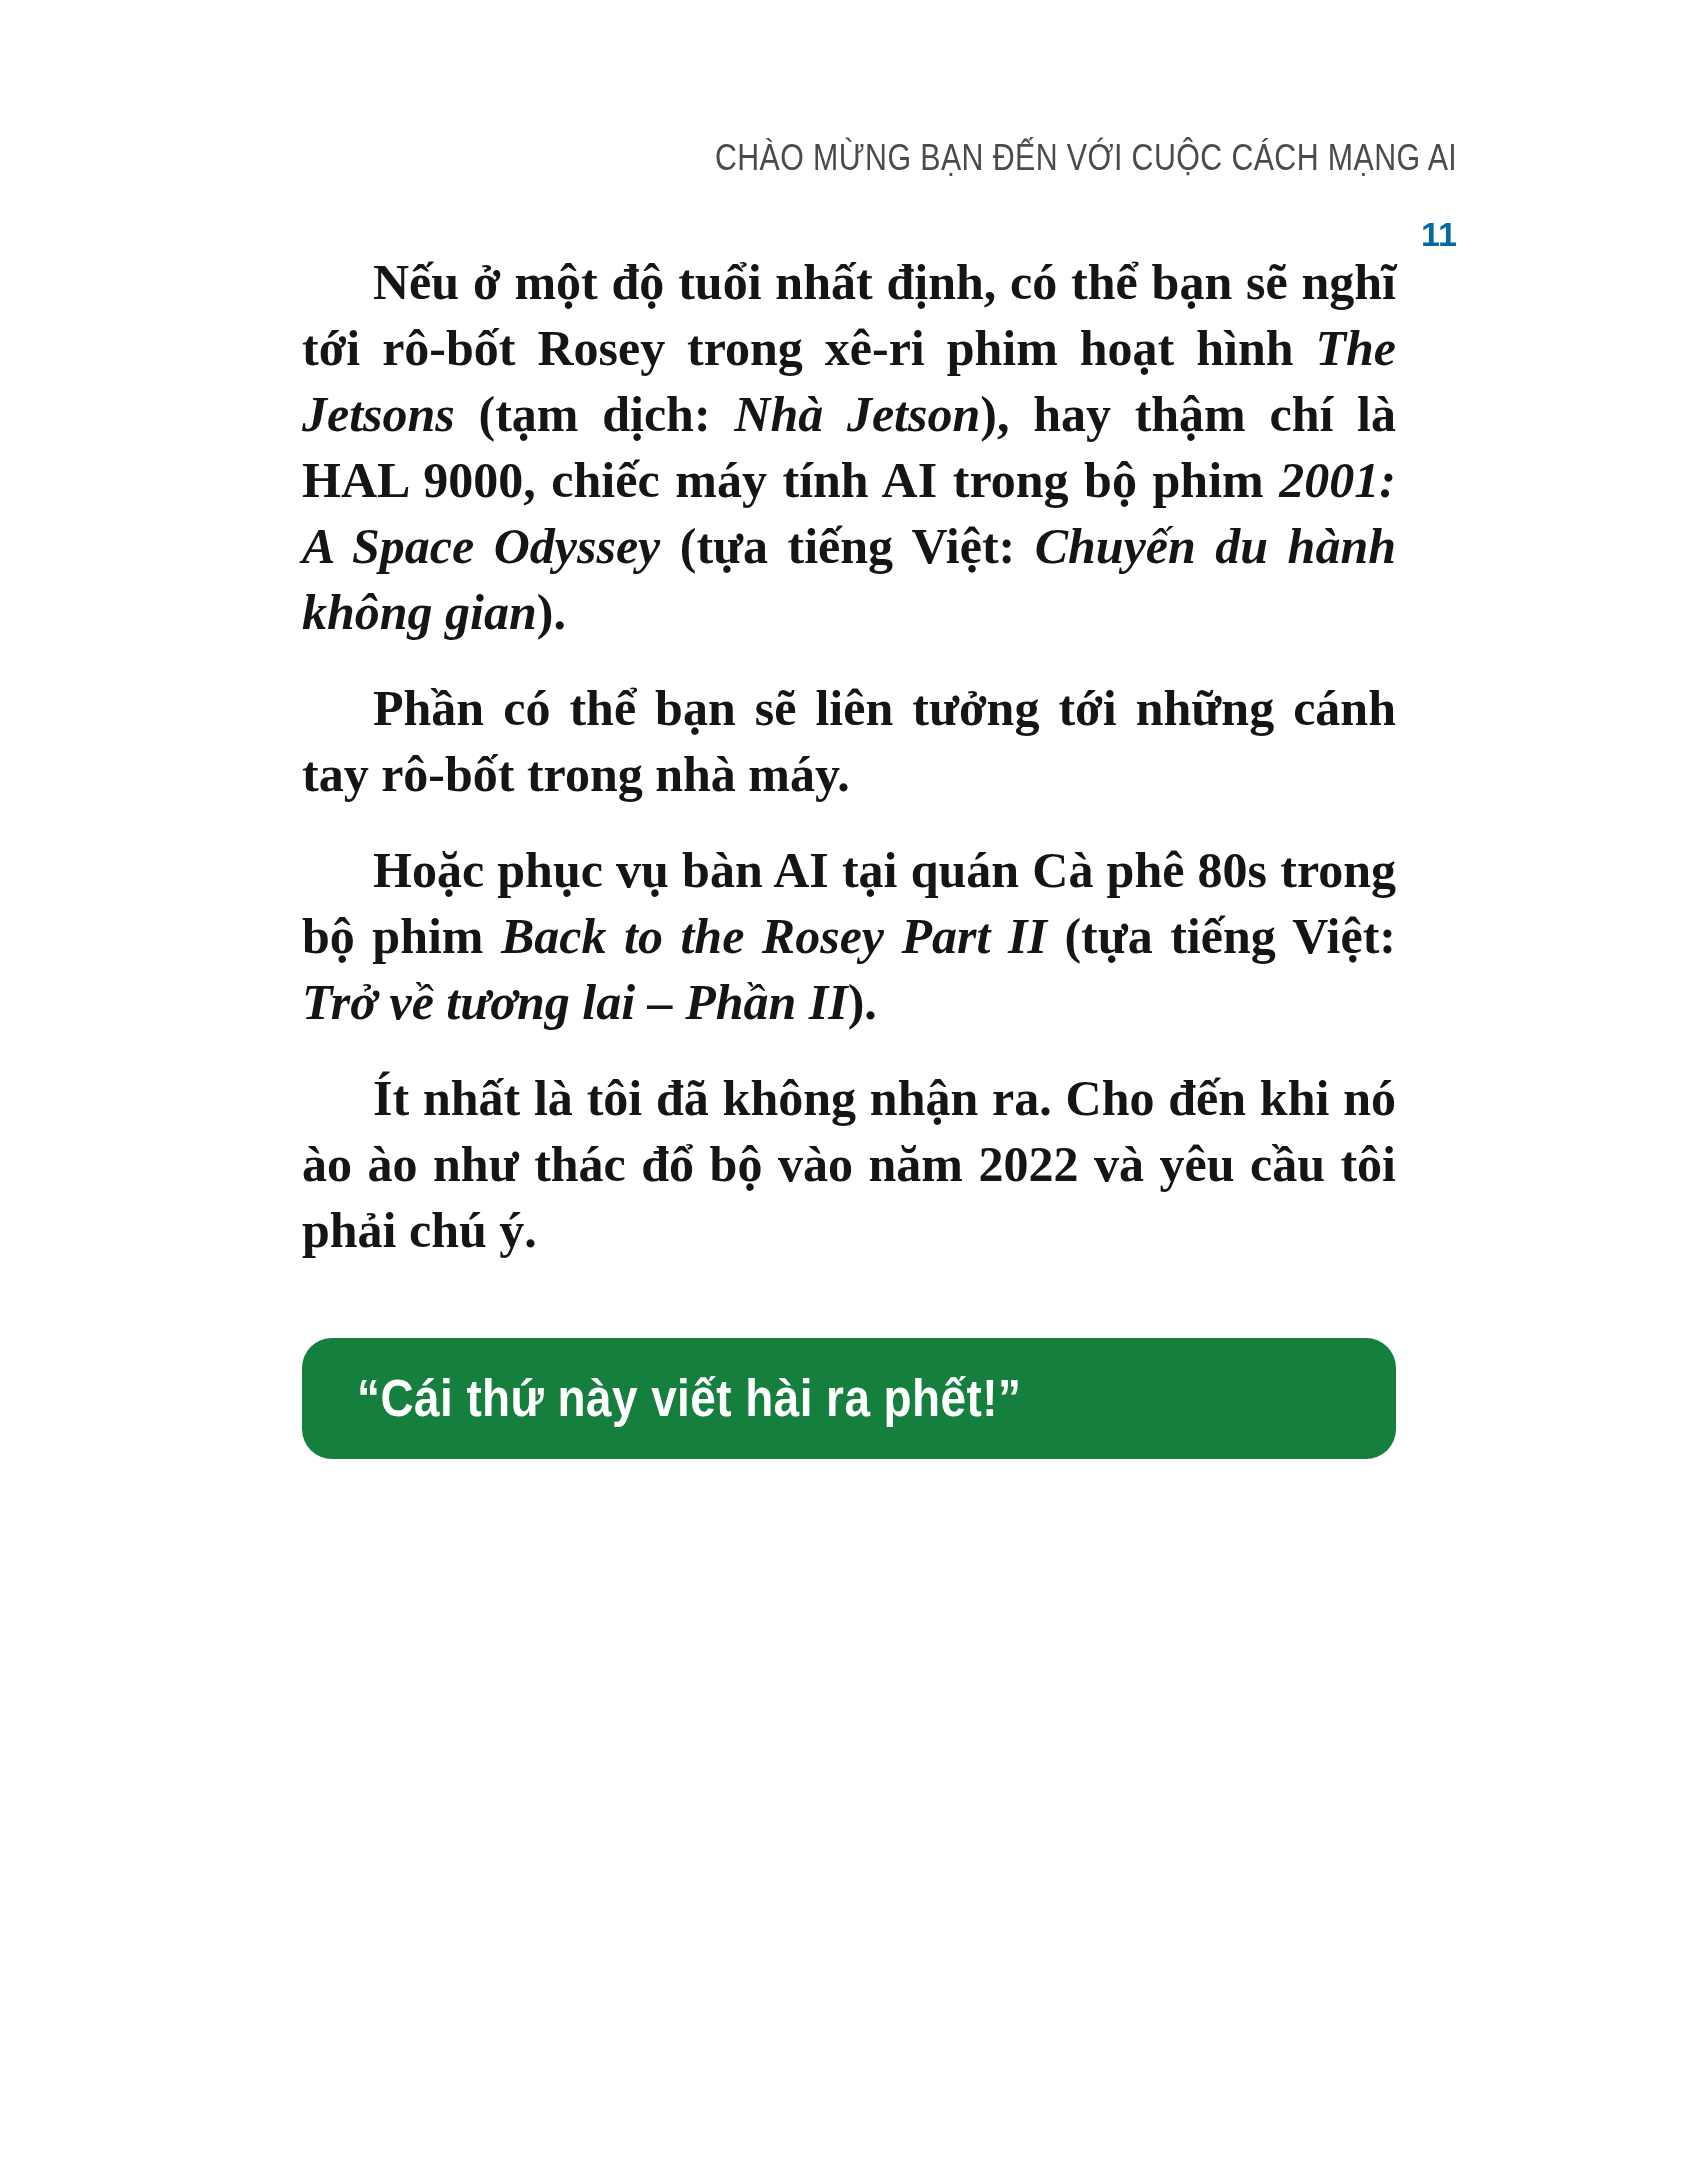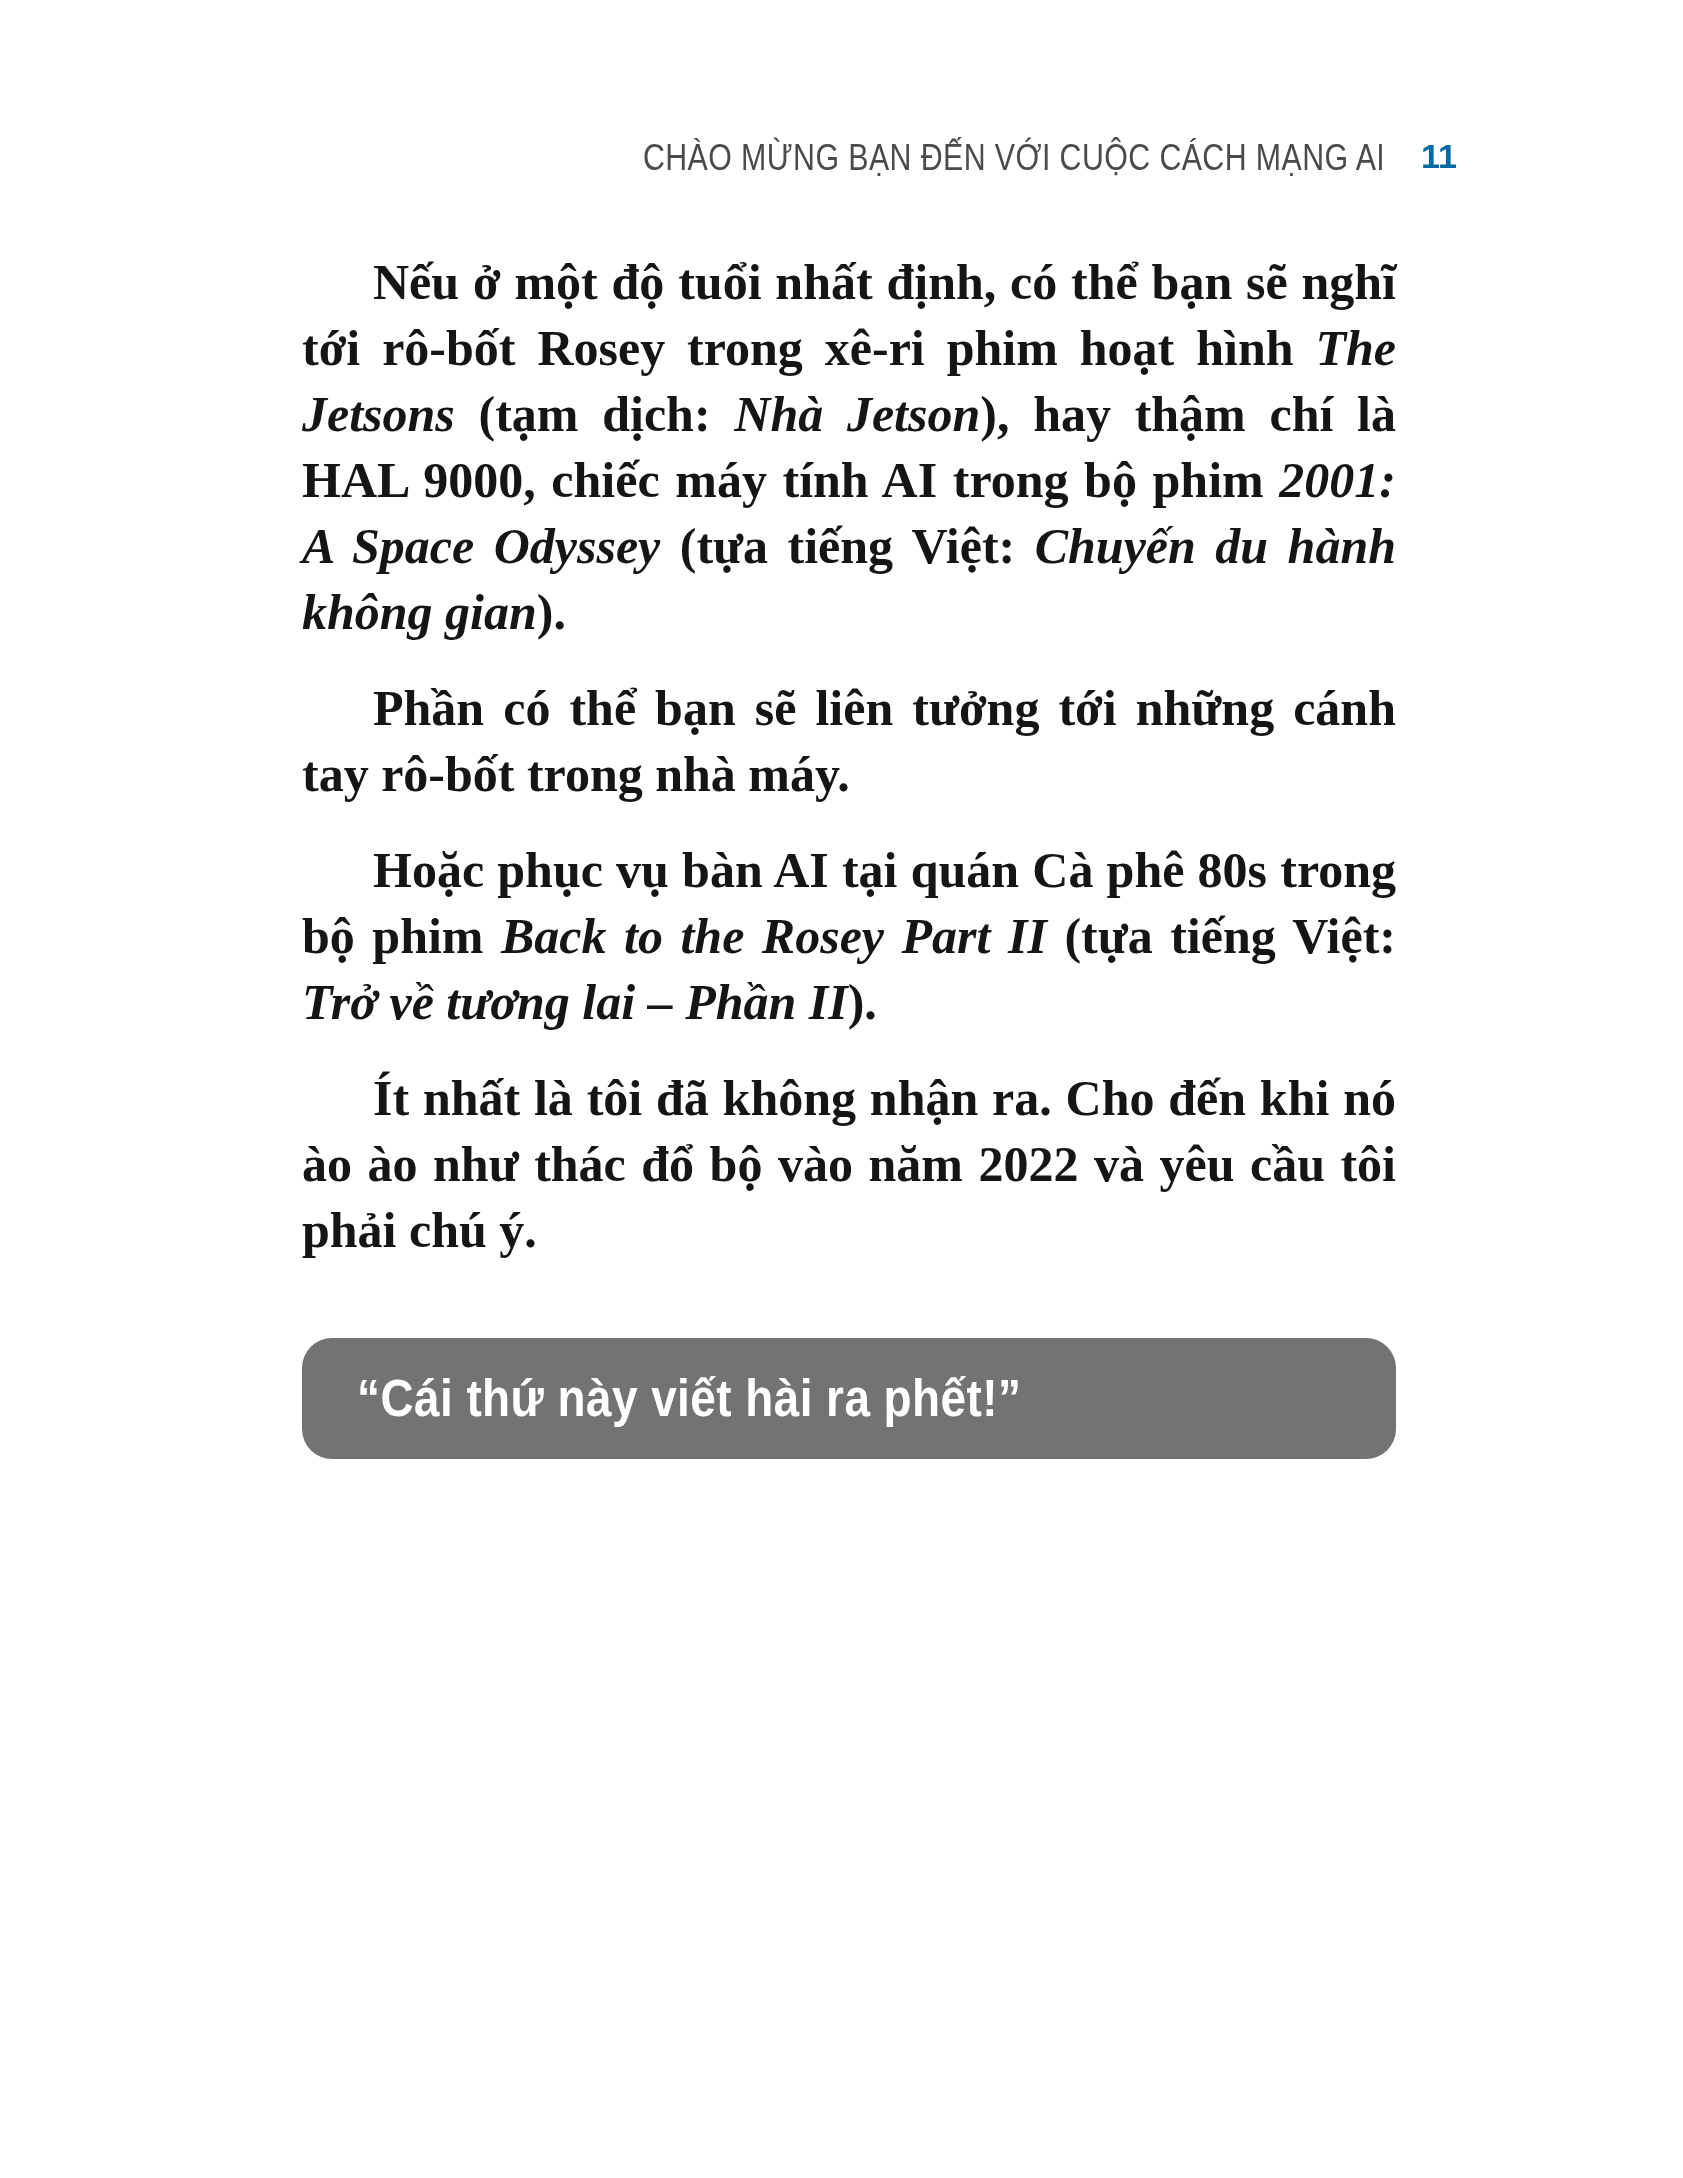--- a/index.html
+++ b/index.html
@@ -14,23 +14,24 @@
     background: #ffffff;
     overflow: hidden;
     font-family: "Liberation Serif", serif;
   }
   
   .running-head {
     position: absolute;
     top: 137px;
     right: 226px;
     display: flex;
-    align-items: flex-start;
+    align-items: flex-end;
     gap: 36px;
     white-space: nowrap;
+    flex-direction: column;
   }
   .running-title {
     font-family: "Liberation Sans", sans-serif;
     font-size: 37px;
     color: #4b4b4b;
     letter-spacing: 0.5px;
     transform: scaleX(0.82);
     transform-origin: right center;
   }
   .running-pagenum {
@@ -91,21 +92,21 @@
 
   <div class="content">
 
     <div>
         <p class="indent"><span>Nếu ở một độ tuổi nhất định, có thể bạn sẽ nghĩ tới rô-bốt Rosey trong xê-ri phim hoạt hình </span><i>The Jetsons</i><span> (tạm dịch: </span><i>Nhà Jetson</i><span>), hay thậm chí là HAL 9000, chiếc máy tính AI trong bộ phim </span><i>2001: A Space Odyssey</i><span> (tựa tiếng Việt: </span><i>Chuyến du hành không gian</i><span>).</span></p>
         <p class="indent"><span>Phần có thể bạn sẽ liên tưởng tới những cánh tay rô-bốt trong nhà máy.</span></p>
         <p class="indent"><span>Hoặc phục vụ bàn AI tại quán Cà phê 80s trong bộ phim </span><i>Back to the Rosey Part II</i><span> (tựa tiếng Việt: </span><i>Trở về tương lai – Phần II</i><span>).</span></p>
         <p class="indent"><span>Ít nhất là tôi đã không nhận ra. Cho đến khi nó ào ào như thác đổ bộ vào năm 2022 và yêu cầu tôi phải chú ý.</span></p>
       </div>
 
-    <div class="callout" style="background: #737373;">
+    <div class="callout" style="background: #15803d;">
       <span class="callout-text" style="color: rgb(255, 255, 255);">“Cái thứ này viết hài ra phết!”</span>
     </div>
 
 
   </div>
 
 </div>
 
 
 </body></html>

